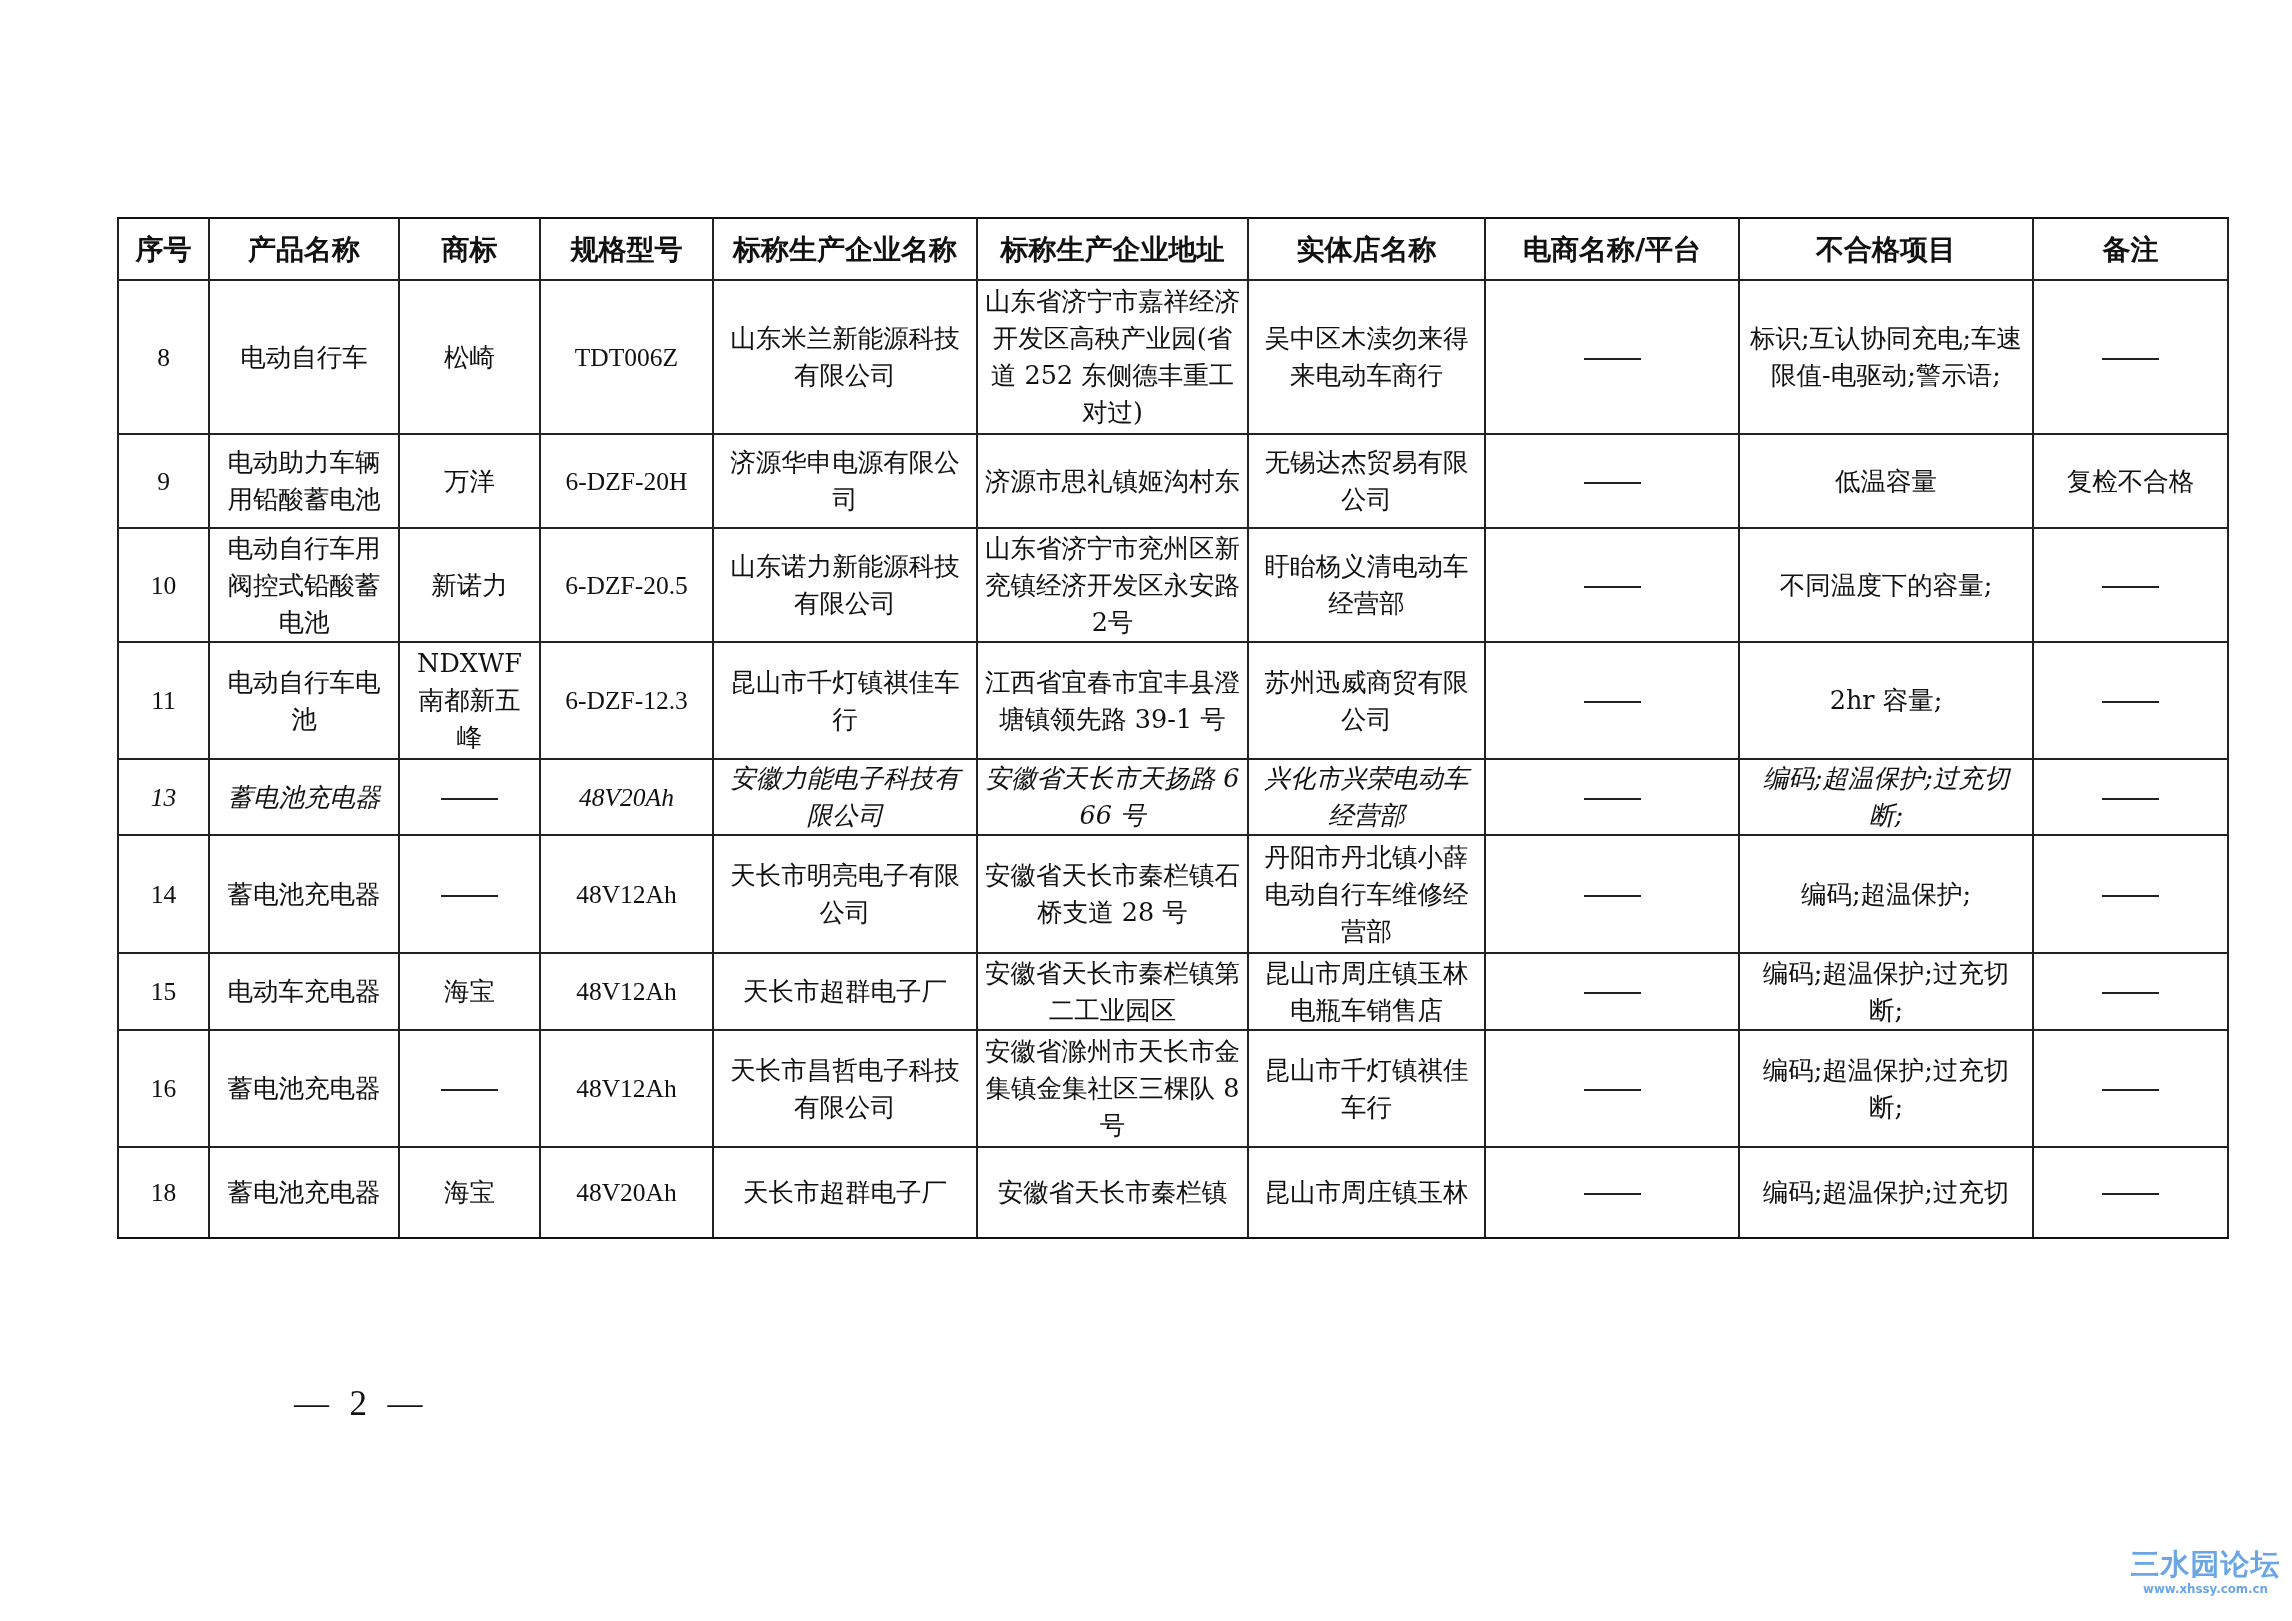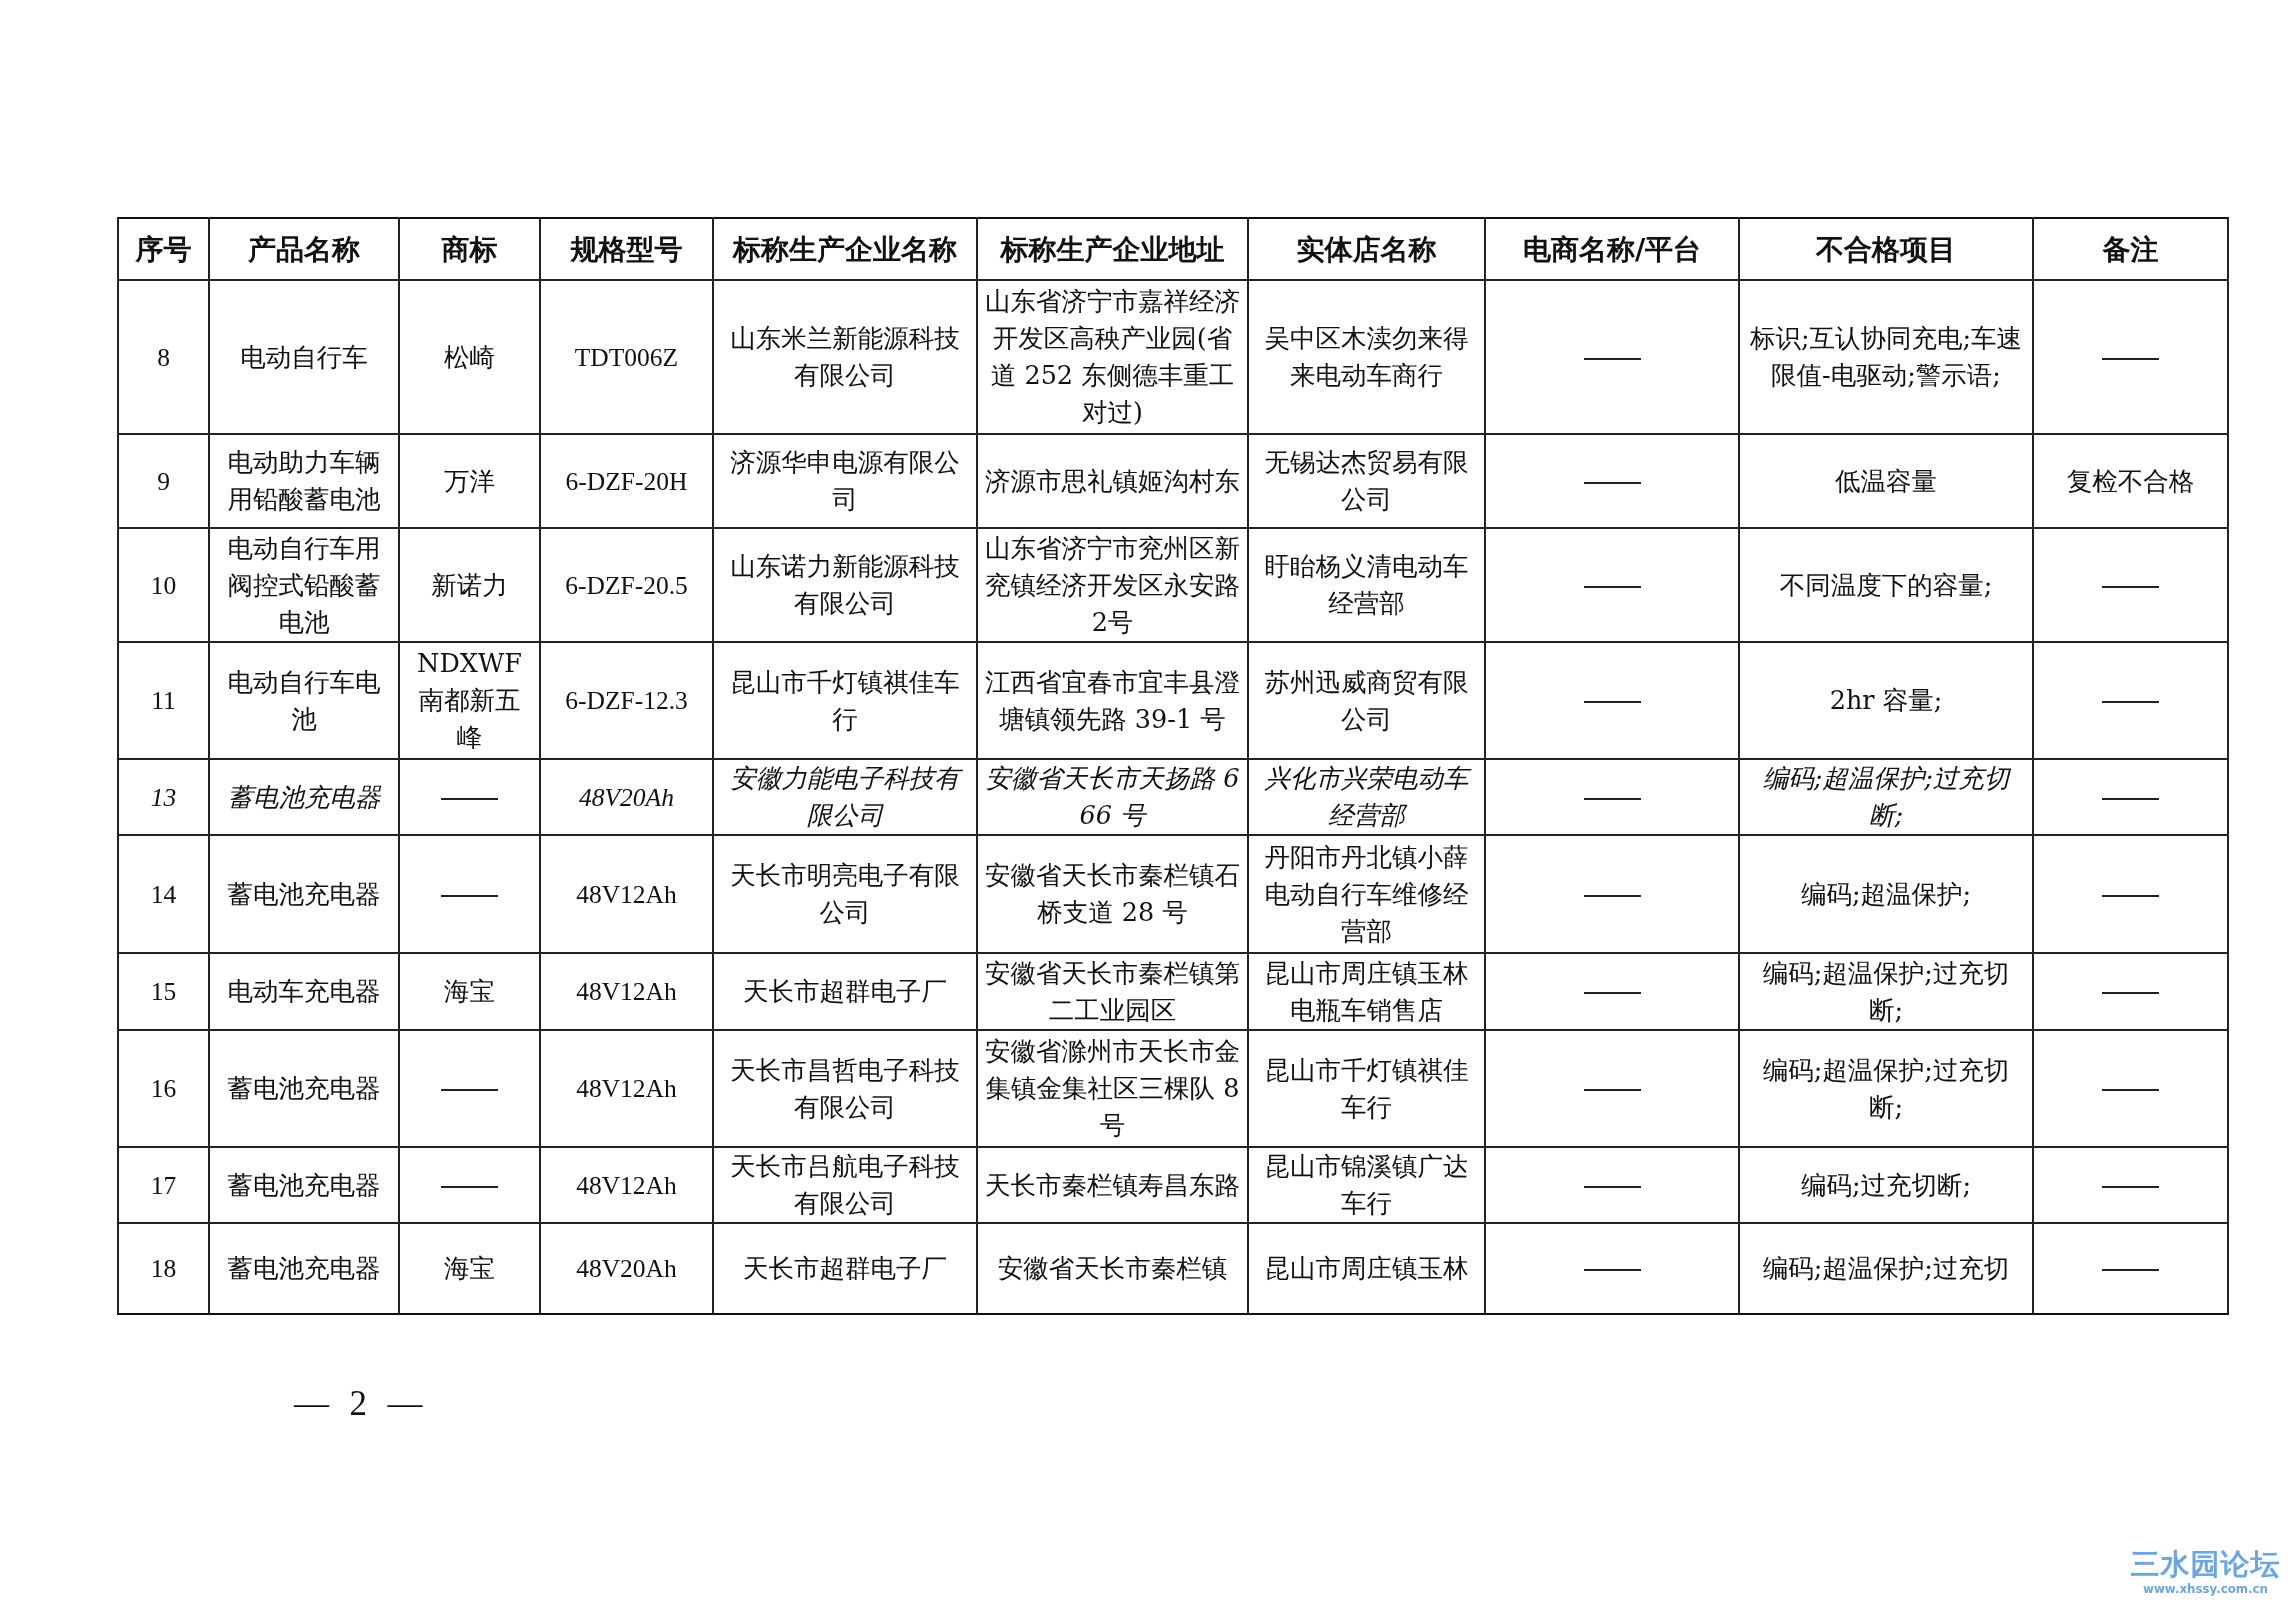--- a/index.html
+++ b/index.html
@@ -146,32 +146,20 @@
           <td>蓄电池充电器</td>
           <td><span class="dash"></span></td>
           <td class="num">48V12Ah</td>
           <td>天长市昌哲电子科技有限公司</td>
           <td>安徽省滁州市天长市金集镇金集社区三棵队 8 号</td>
           <td>昆山市千灯镇祺佳车行</td>
           <td><span class="dash"></span></td>
           <td>编码;超温保护;过充切断;</td>
           <td><span class="dash"></span></td>
         </tr>
-        <tr style="height: 76px;">
-          <td class="num">17</td>
-          <td>蓄电池充电器</td>
-          <td><span class="dash"></span></td>
-          <td class="num">48V12Ah</td>
-          <td>天长市吕航电子科技有限公司</td>
-          <td>天长市秦栏镇寿昌东路</td>
-          <td>昆山市锦溪镇广达车行</td>
-          <td><span class="dash"></span></td>
-          <td>编码;过充切断;</td>
-          <td><span class="dash"></span></td>
-        </tr>
         <tr style="height: 91px; border-radius: 26px;">
           <td class="num">18</td>
           <td>蓄电池充电器</td>
           <td>海宝</td>
           <td class="num">48V20Ah</td>
           <td>天长市超群电子厂</td>
           <td>安徽省天长市秦栏镇</td>
           <td>昆山市周庄镇玉林</td>
           <td><span class="dash"></span></td>
           <td>编码;超温保护;过充切</td>

